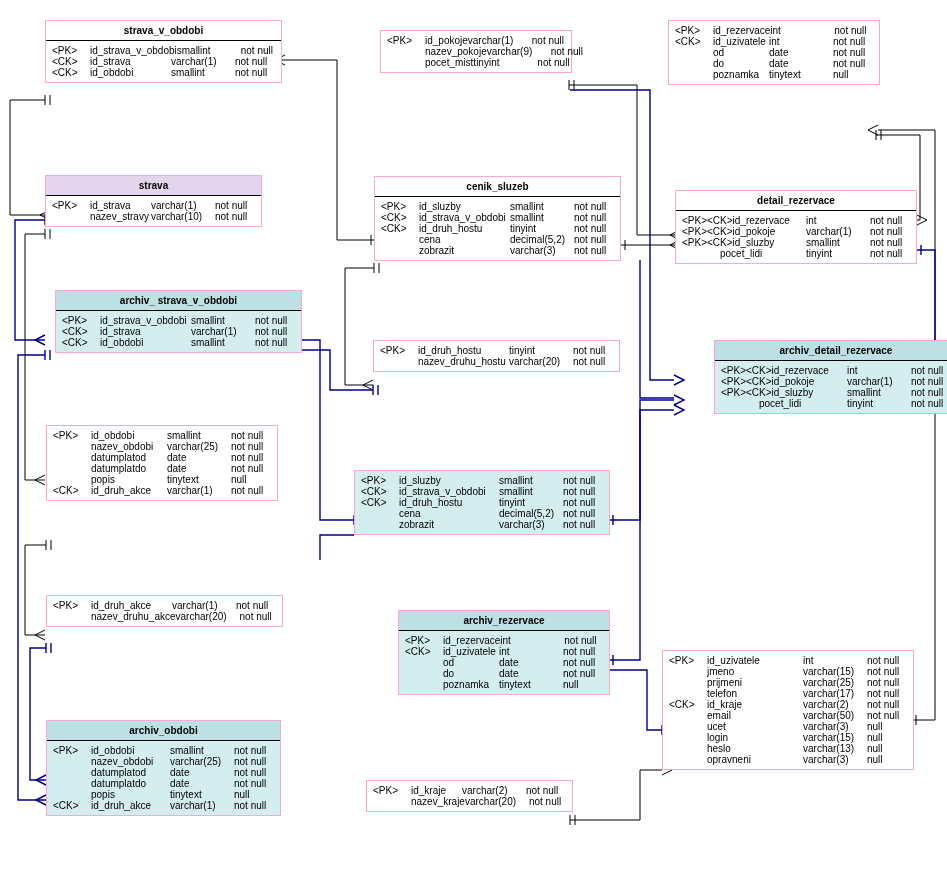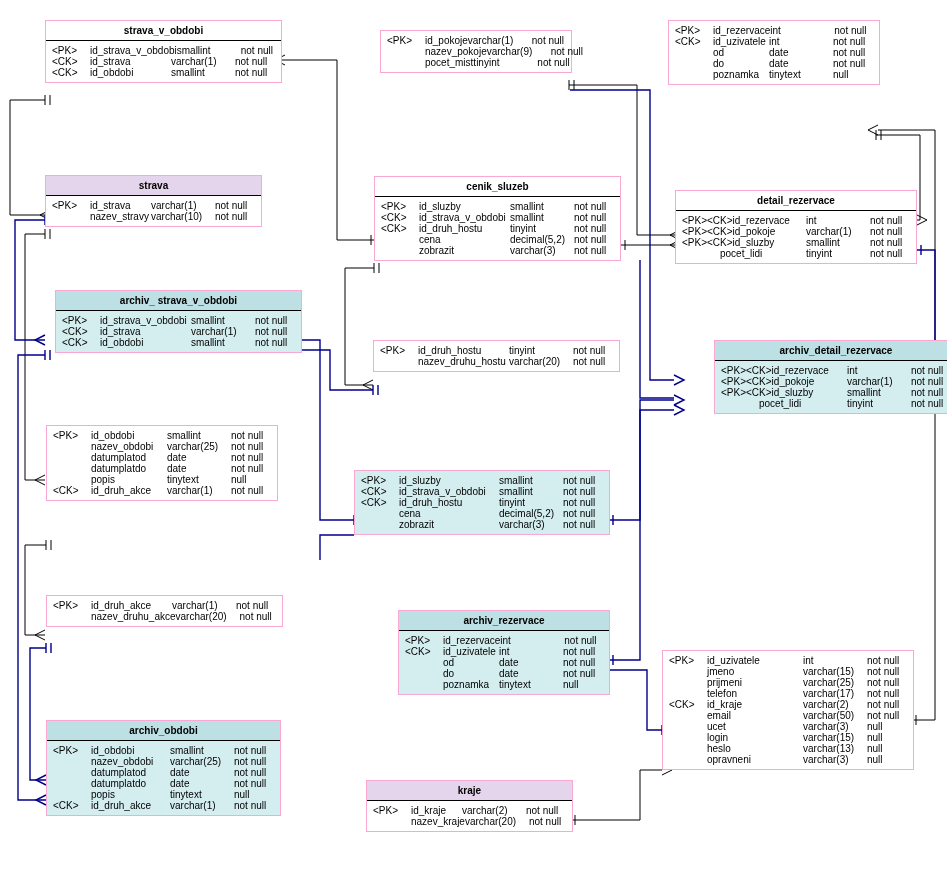--- a/index.html
+++ b/index.html
@@ -232,20 +232,19 @@
         <div class="row"><span class="c1">&lt;PK&gt;</span><span class="c2">id_obdobi</span><span class="c3">smallint</span><span class="c4">not null</span></div>
         <div class="row"><span class="c1"></span><span class="c2">nazev_obdobi</span><span class="c3">varchar(25)</span><span class="c4">not null</span></div>
         <div class="row"><span class="c1"></span><span class="c2">datumplatod</span><span class="c3">date</span><span class="c4">not null</span></div>
         <div class="row"><span class="c1"></span><span class="c2">datumplatdo</span><span class="c3">date</span><span class="c4">not null</span></div>
         <div class="row"><span class="c1"></span><span class="c2">popis</span><span class="c3">tinytext</span><span class="c4">null</span></div>
         <div class="row"><span class="c1">&lt;CK&gt;</span><span class="c2">id_druh_akce</span><span class="c3">varchar(1)</span><span class="c4">not null</span></div>
       </div>
 </div>
 
 <div class="entity" style="left:366px;top:780px;width:205px">
-<div class="entity-title title-purple">kraje</div>
 <div class="entity-body body-white" id="b-kraje">
         <div class="row"><span class="c1">&lt;PK&gt;</span><span class="c2">id_kraje</span><span class="c3">varchar(2)</span><span class="c4">not null</span></div>
         <div class="row"><span class="c1"></span><span class="c2">nazev_kraje</span><span class="c3">varchar(20)</span><span class="c4">not null</span></div>
       </div>
 </div>
 
 </div>
 
 </body></html>

